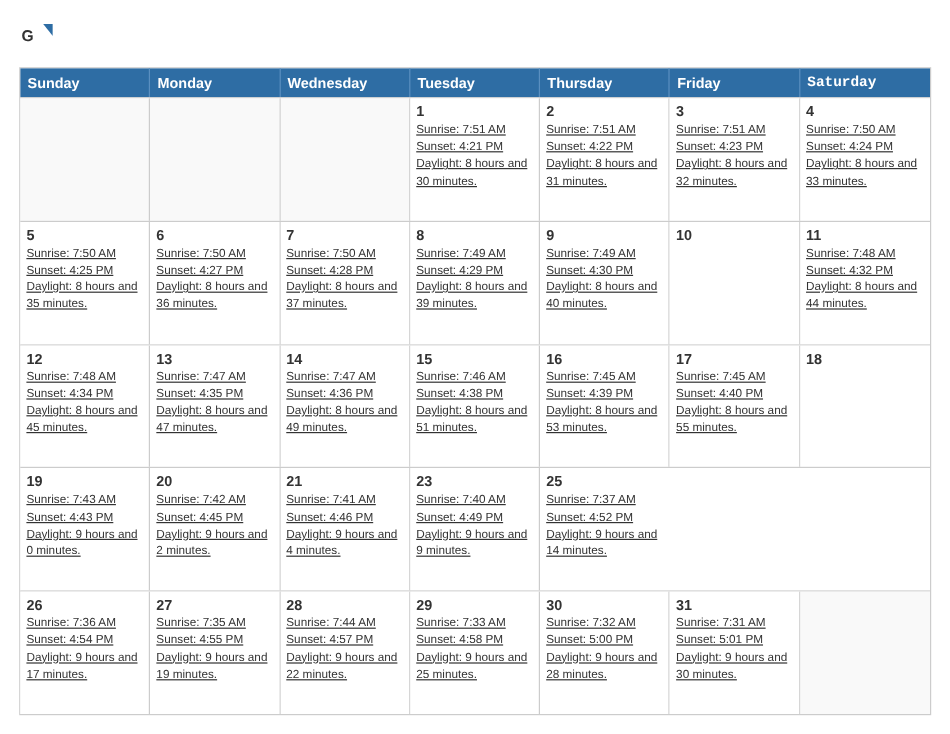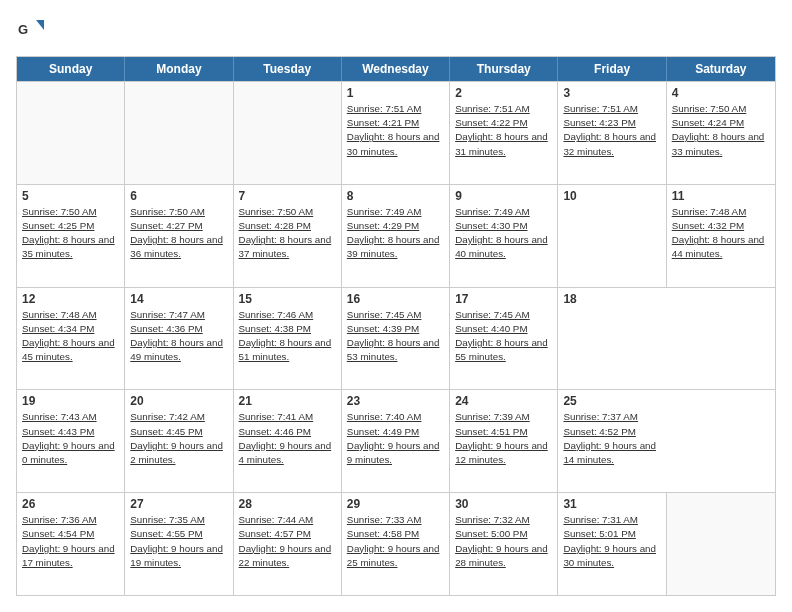--- a/index.html
+++ b/index.html
@@ -62,24 +62,24 @@
     .cal-header {
       display: grid;
       grid-template-columns: repeat(7, 1fr);
       background: #2e6da4;
     }
     .cal-header-cell {
       color: #fff;
       font-size: 12px;
       font-weight: bold;
       padding: 5px 6px;
-      text-align: center;
+      text-align: left;
       border-right: 1px solid #5a8fc0;
     }
-    .cal-header-cell:last-child { border-right: none; }
+    .cal-header-cell:last-child { border-right: none; font-family: Liberation Mono, monospace; }
     .cal-body {
       flex: 1;
       display: flex;
       flex-direction: column;
     }
     .cal-row {
       display: grid;
       grid-template-columns: repeat(7, 1fr);
       flex: 1;
       border-top: 1px solid #ccc;
@@ -126,22 +126,22 @@
     <div class="title-block">
       <div class="month-title"></div>
       <div class="subtitle"></div>
     </div>
   </div>
 
   <div class="calendar">
     <div class="cal-header">
     <div class="cal-header-cell">Sunday</div>
         <div class="cal-header-cell">Monday</div>
+        <div class="cal-header-cell">Wednesday</div>
         <div class="cal-header-cell">Tuesday</div>
-        <div class="cal-header-cell">Wednesday</div>
         <div class="cal-header-cell">Thursday</div>
         <div class="cal-header-cell">Friday</div>
         <div class="cal-header-cell">Saturday</div>
       </div>
     <div class="cal-body">
     <div class="cal-row">
           <div class="cal-cell empty"></div>
           <div class="cal-cell empty"></div>
           <div class="cal-cell empty"></div>
           <div class="cal-cell">
@@ -222,20 +222,27 @@
         </div>
         <div class="cal-row">
           <div class="cal-cell">
             <span class="day-number">12</span>
             <div class="day-info">Sunrise: 7:48 AM
 Sunset: 4:34 PM
 Daylight: 8 hours
 and 45 minutes.</div>
           </div>
           <div class="cal-cell">
+            <span class="day-number">13</span>
+            <div class="day-info">Sunrise: 7:47 AM
+Sunset: 4:35 PM
+Daylight: 8 hours
+and 47 minutes.</div>
+          </div>
+          <div class="cal-cell">
             <span class="day-number">14</span>
             <div class="day-info">Sunrise: 7:47 AM
 Sunset: 4:36 PM
 Daylight: 8 hours
 and 49 minutes.</div>
           </div>
           <div class="cal-cell">
             <span class="day-number">15</span>
             <div class="day-info">Sunrise: 7:46 AM
 Sunset: 4:38 PM
@@ -281,27 +288,20 @@
 Sunset: 4:46 PM
 Daylight: 9 hours
 and 4 minutes.</div>
           </div>
           <div class="cal-cell">
             <span class="day-number">23</span>
             <div class="day-info">Sunrise: 7:40 AM
 Sunset: 4:49 PM
 Daylight: 9 hours
 and 9 minutes.</div>
-          </div>
-          <div class="cal-cell">
-            <span class="day-number">24</span>
-            <div class="day-info">Sunrise: 7:39 AM
-Sunset: 4:51 PM
-Daylight: 9 hours
-and 12 minutes.</div>
           </div>
           <div class="cal-cell">
             <span class="day-number">25</span>
             <div class="day-info">Sunrise: 7:37 AM
 Sunset: 4:52 PM
 Daylight: 9 hours
 and 14 minutes.</div>
           </div>
         </div>
         <div class="cal-row">

